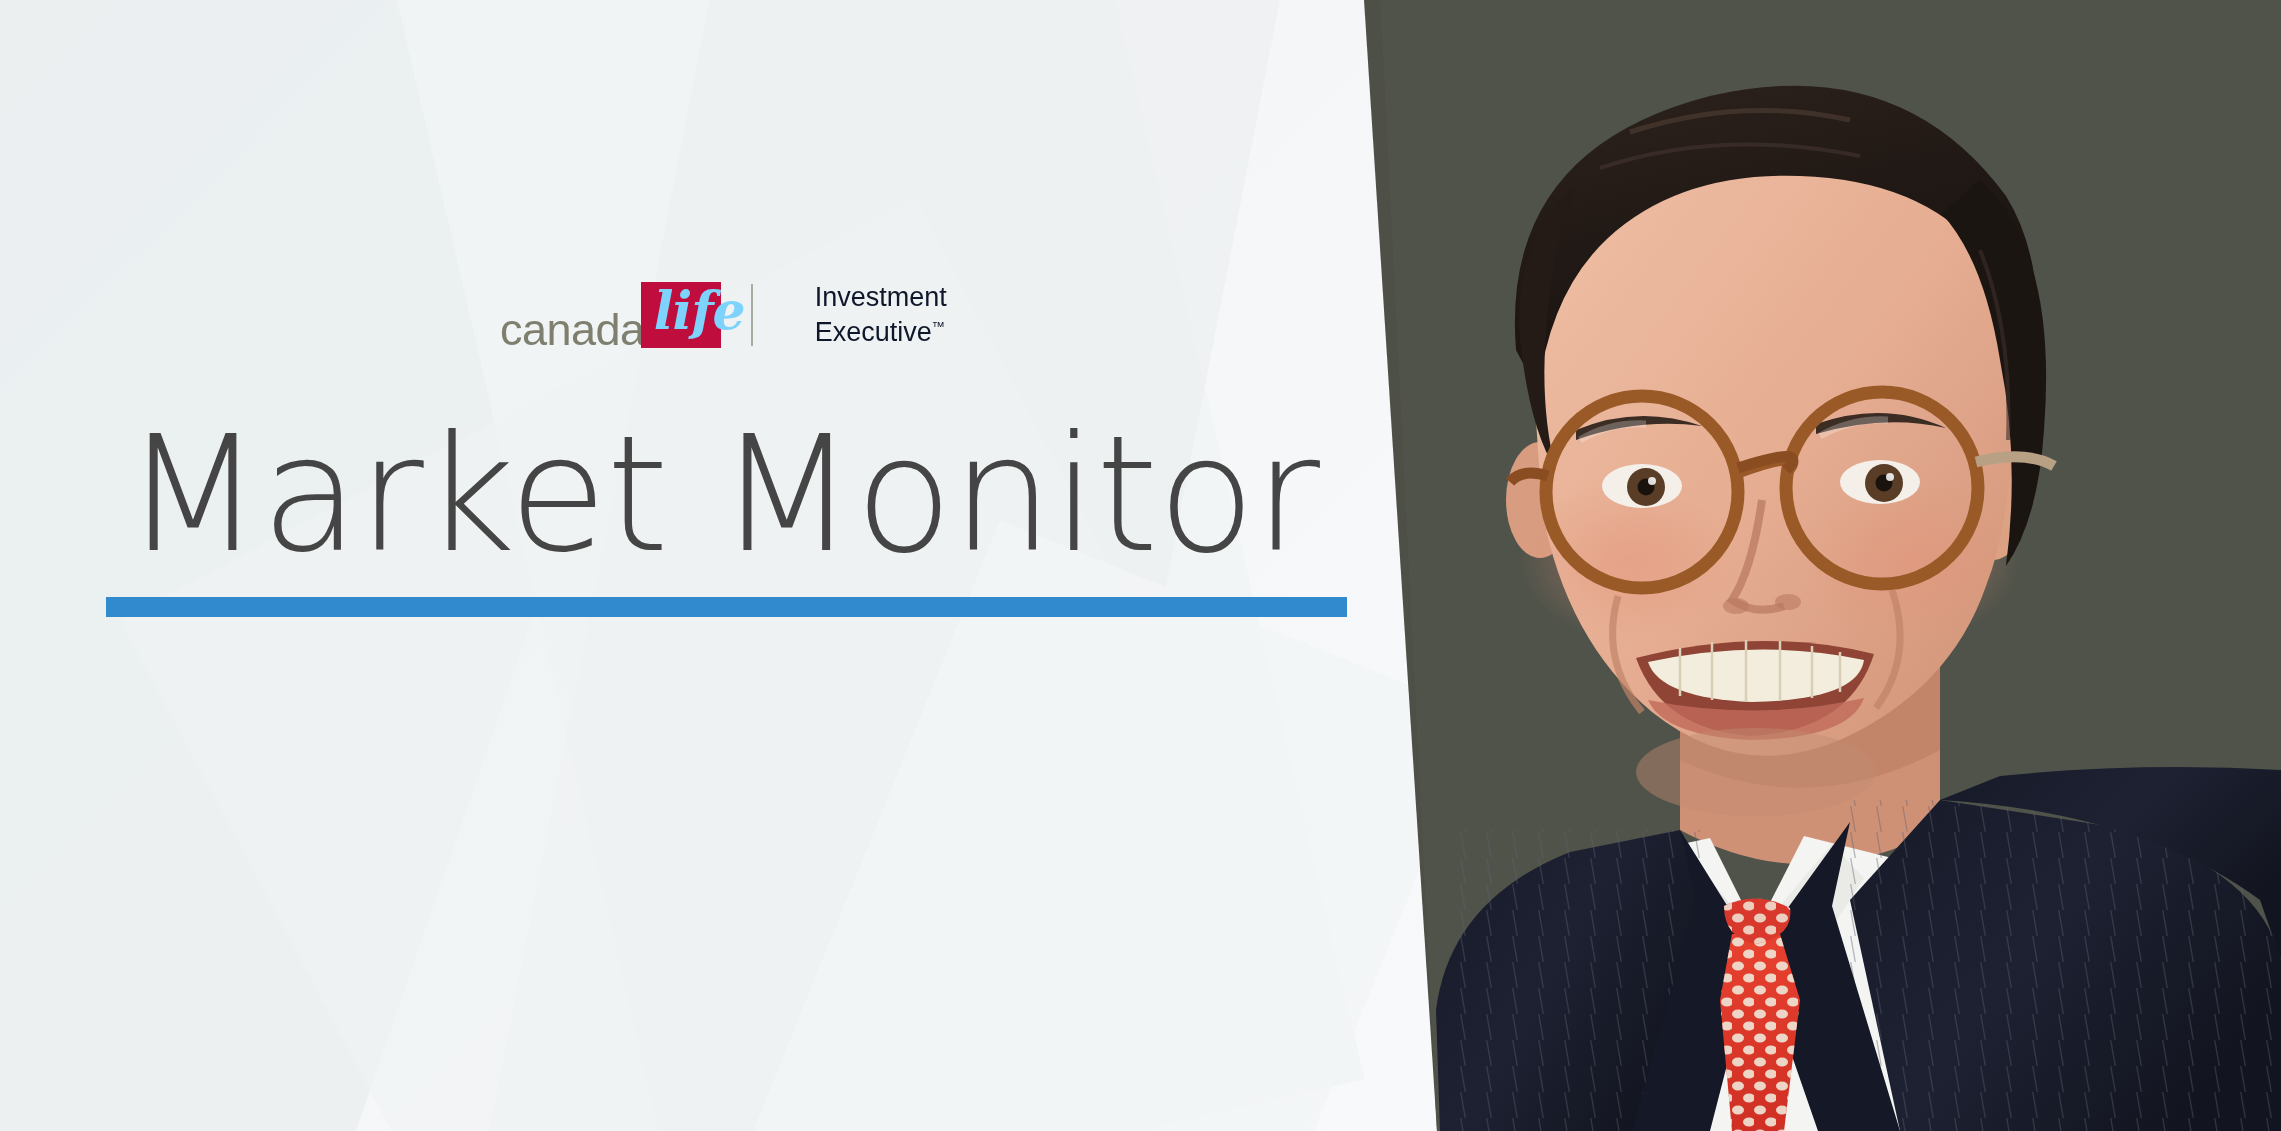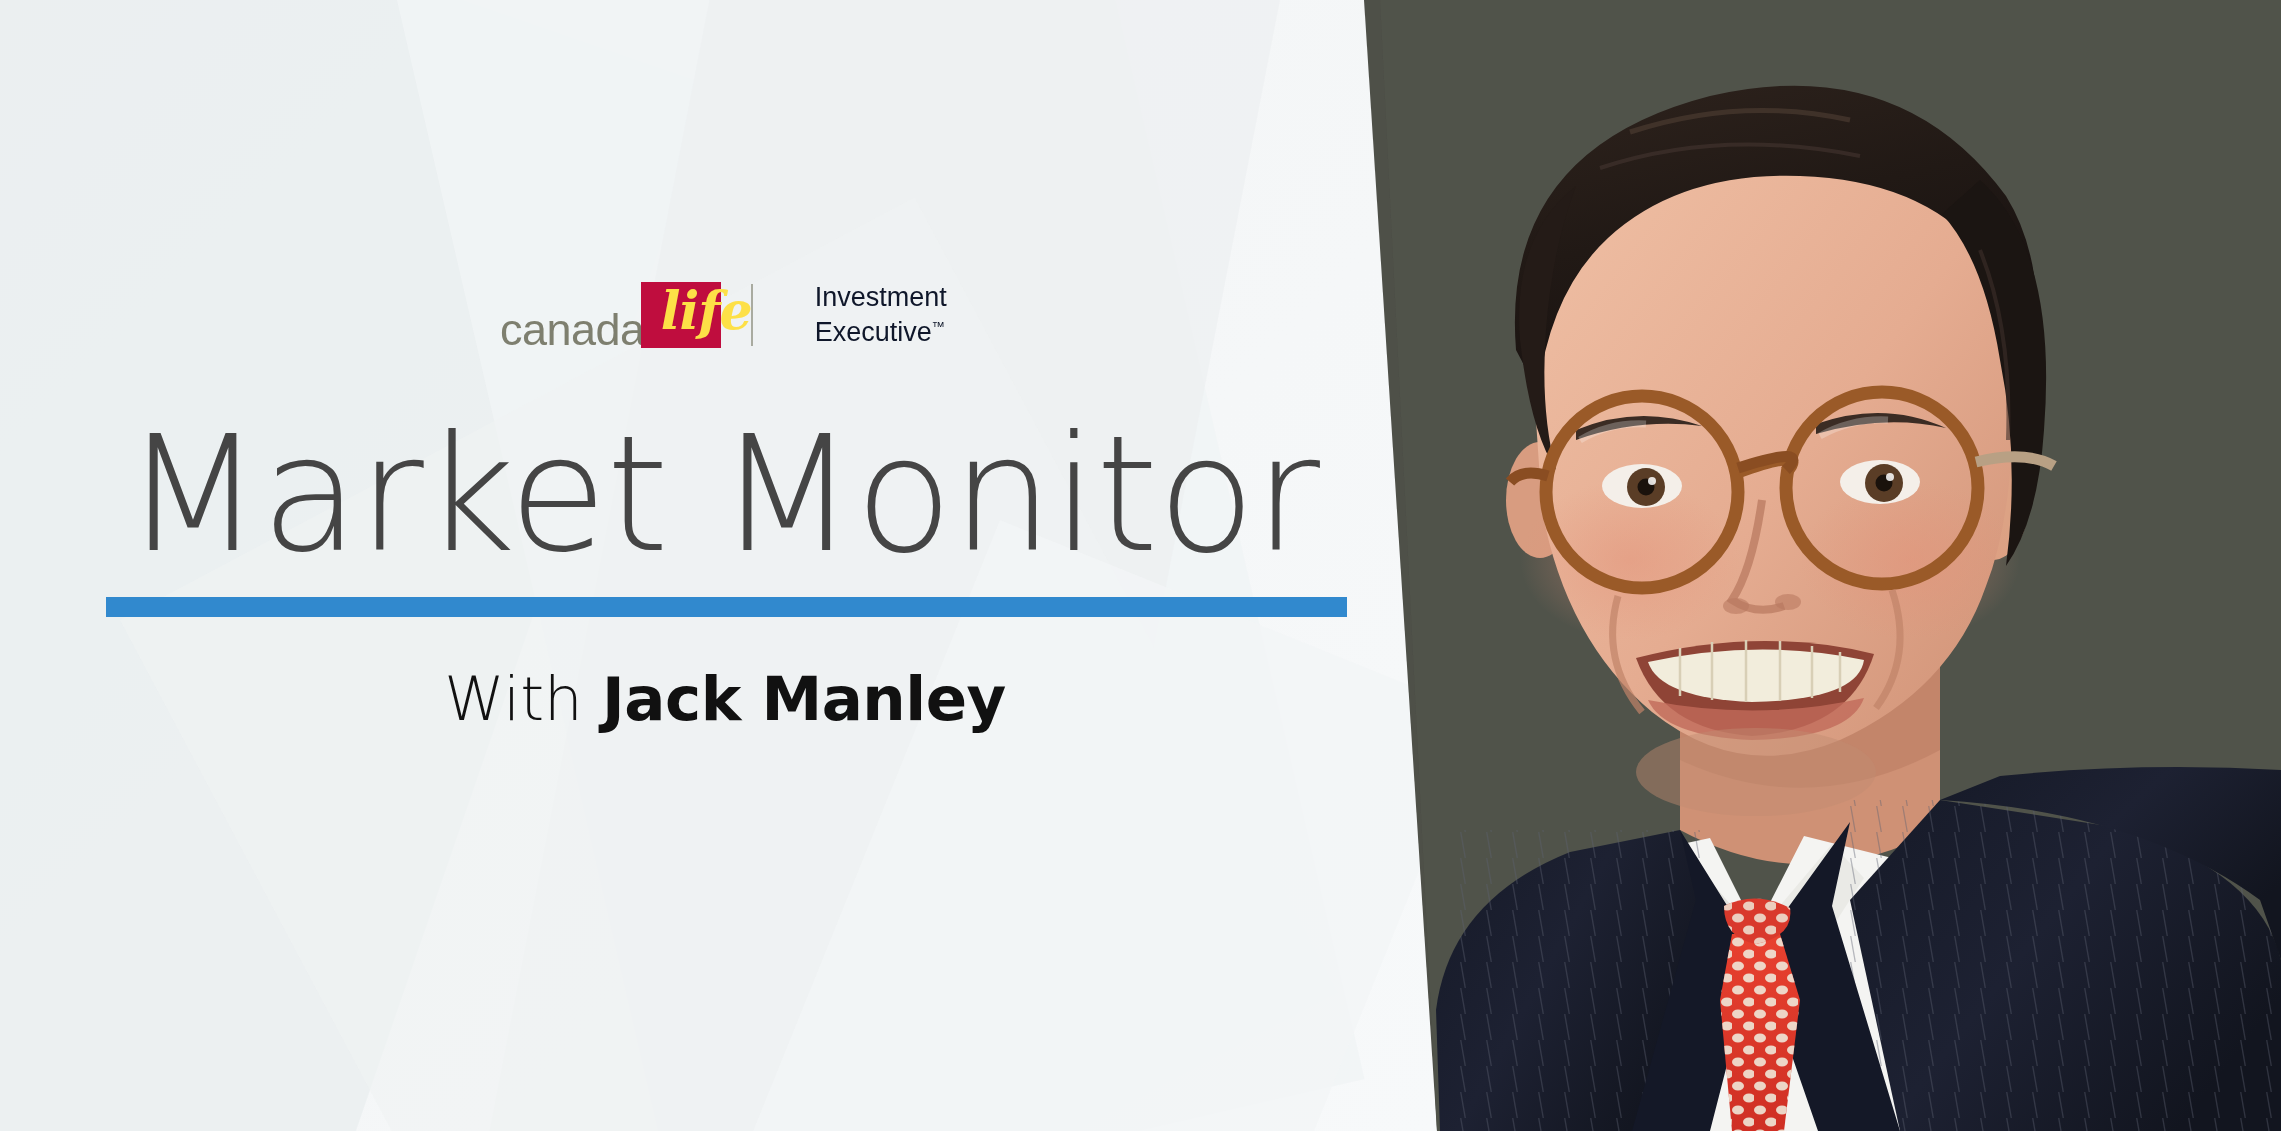--- a/index.html
+++ b/index.html
@@ -105,26 +105,26 @@
     top:14px;
   }
   .logo-mark {
     position:relative;
     width:80px; height:66px;
     background:#bf0d3e;
     margin-left:-4px;
   }
   .logo-mark .life {
     position:absolute;
-    left:20px; top:-4px;
+    left:13px; top:-4px;
     font-family:"DejaVu Serif", serif;
     font-style:italic;
     font-weight:700;
     font-size:52px;
-    color:#fde047;
+    color:#7dd3fc;
     line-height:66px;
     letter-spacing:-1px;
   }
   .logo-div {
     width:2px; height:62px;
     background:#a9aba0;
     margin:0 26px 0 30px;
   }
   .logo-im {
     font-family:"Liberation Sans", sans-serif;
@@ -351,21 +351,17 @@
     <span class="logo-im">
       <span>Investment</span><br>
       <span>Executive</span><sup>™</sup>
     </span>
   </div>
 
   <div class="headline">Market Monitor</div>
   <div class="rule"></div>
 
   <div class="speaker">
-    <div class="with-line">
-      <span class="with-word">With</span>
-      <span class="name-word">Jack Manley</span>
-    </div>
     <div class="role">
     </div>
   </div>
 
 </div>
 
 </body></html>

